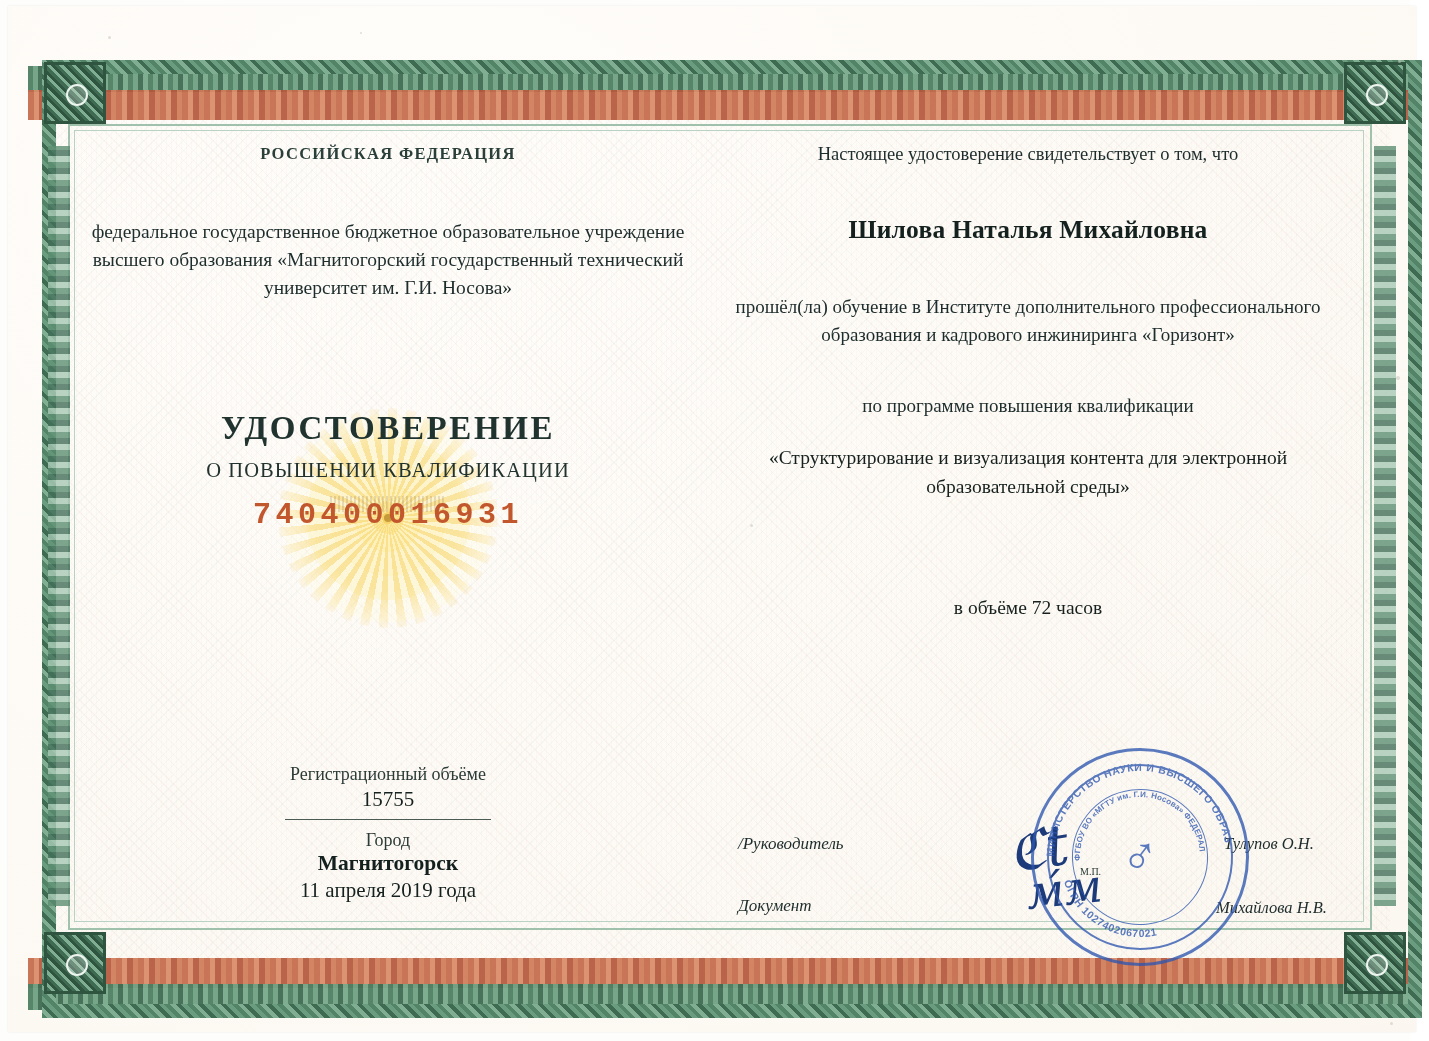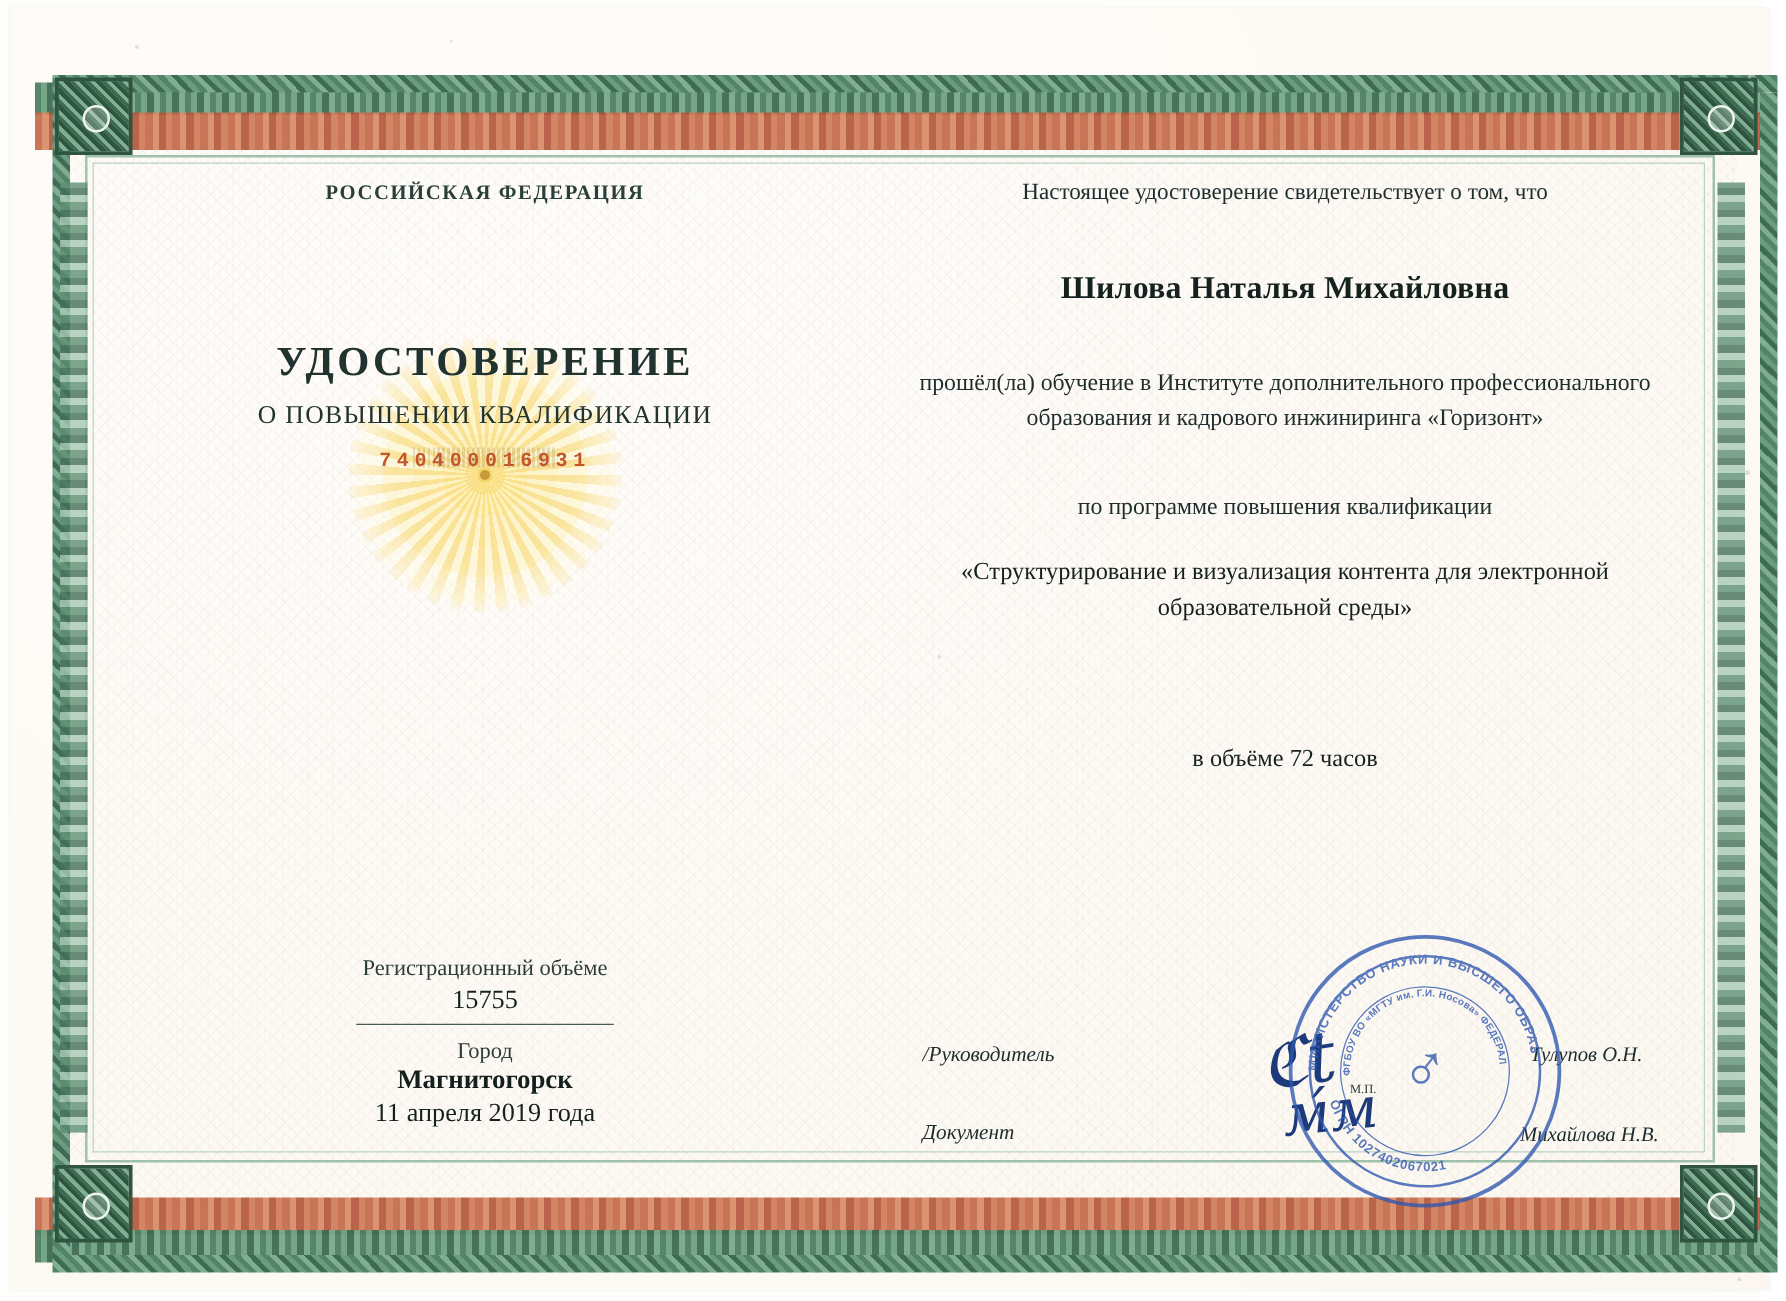--- a/index.html
+++ b/index.html
@@ -184,21 +184,21 @@
     font-size: 33px; letter-spacing: 2.6px; font-weight: bold; color: #20332f;
   }
   .doc-subtitle {
     position: relative; z-index: 3;
     margin-top: 12px;
     font-size: 20.5px; letter-spacing: 1.1px; color: #22332f;
   }
   .doc-number {
     position: relative; z-index: 3;
     margin-top: 16px;
-    font-size: 16px; letter-spacing: 4.5px; font-weight: bold;
+    font-size: 30px; letter-spacing: 4.5px; font-weight: bold;
     color: #c2562c;
     font-family: "Liberation Mono", monospace;
     text-align: center;
   }
   .doc-kind {
     position: relative; z-index: 3;
     margin-top: 12px;
     font-size: 19.5px; color: #3a4a45;
   }
 
@@ -327,20 +327,21 @@
         <span class="corner-dot"></span>
       </div>
     <div class="corner br">
         <span class="corner-dot"></span>
       </div>
 
     <div class="content">
 
       <div class="col-left">
         <div class="rf-label">РОССИЙСКАЯ ФЕДЕРАЦИЯ</div>
+        <div class="org-name">федеральное государственное бюджетное образовательное учреждение высшего образования «Магнитогорский государственный технический университет им. Г.И. Носова»</div>
 
         <div class="emblem-wrap">
           <div class="sunburst"></div>
           <div class="micro-text"></div>
           <div class="doc-title">УДОСТОВЕРЕНИЕ</div>
           <div class="doc-subtitle">О ПОВЫШЕНИИ КВАЛИФИКАЦИИ</div>
           <div class="doc-number">740400016931</div>
         </div>
       </div>
 

